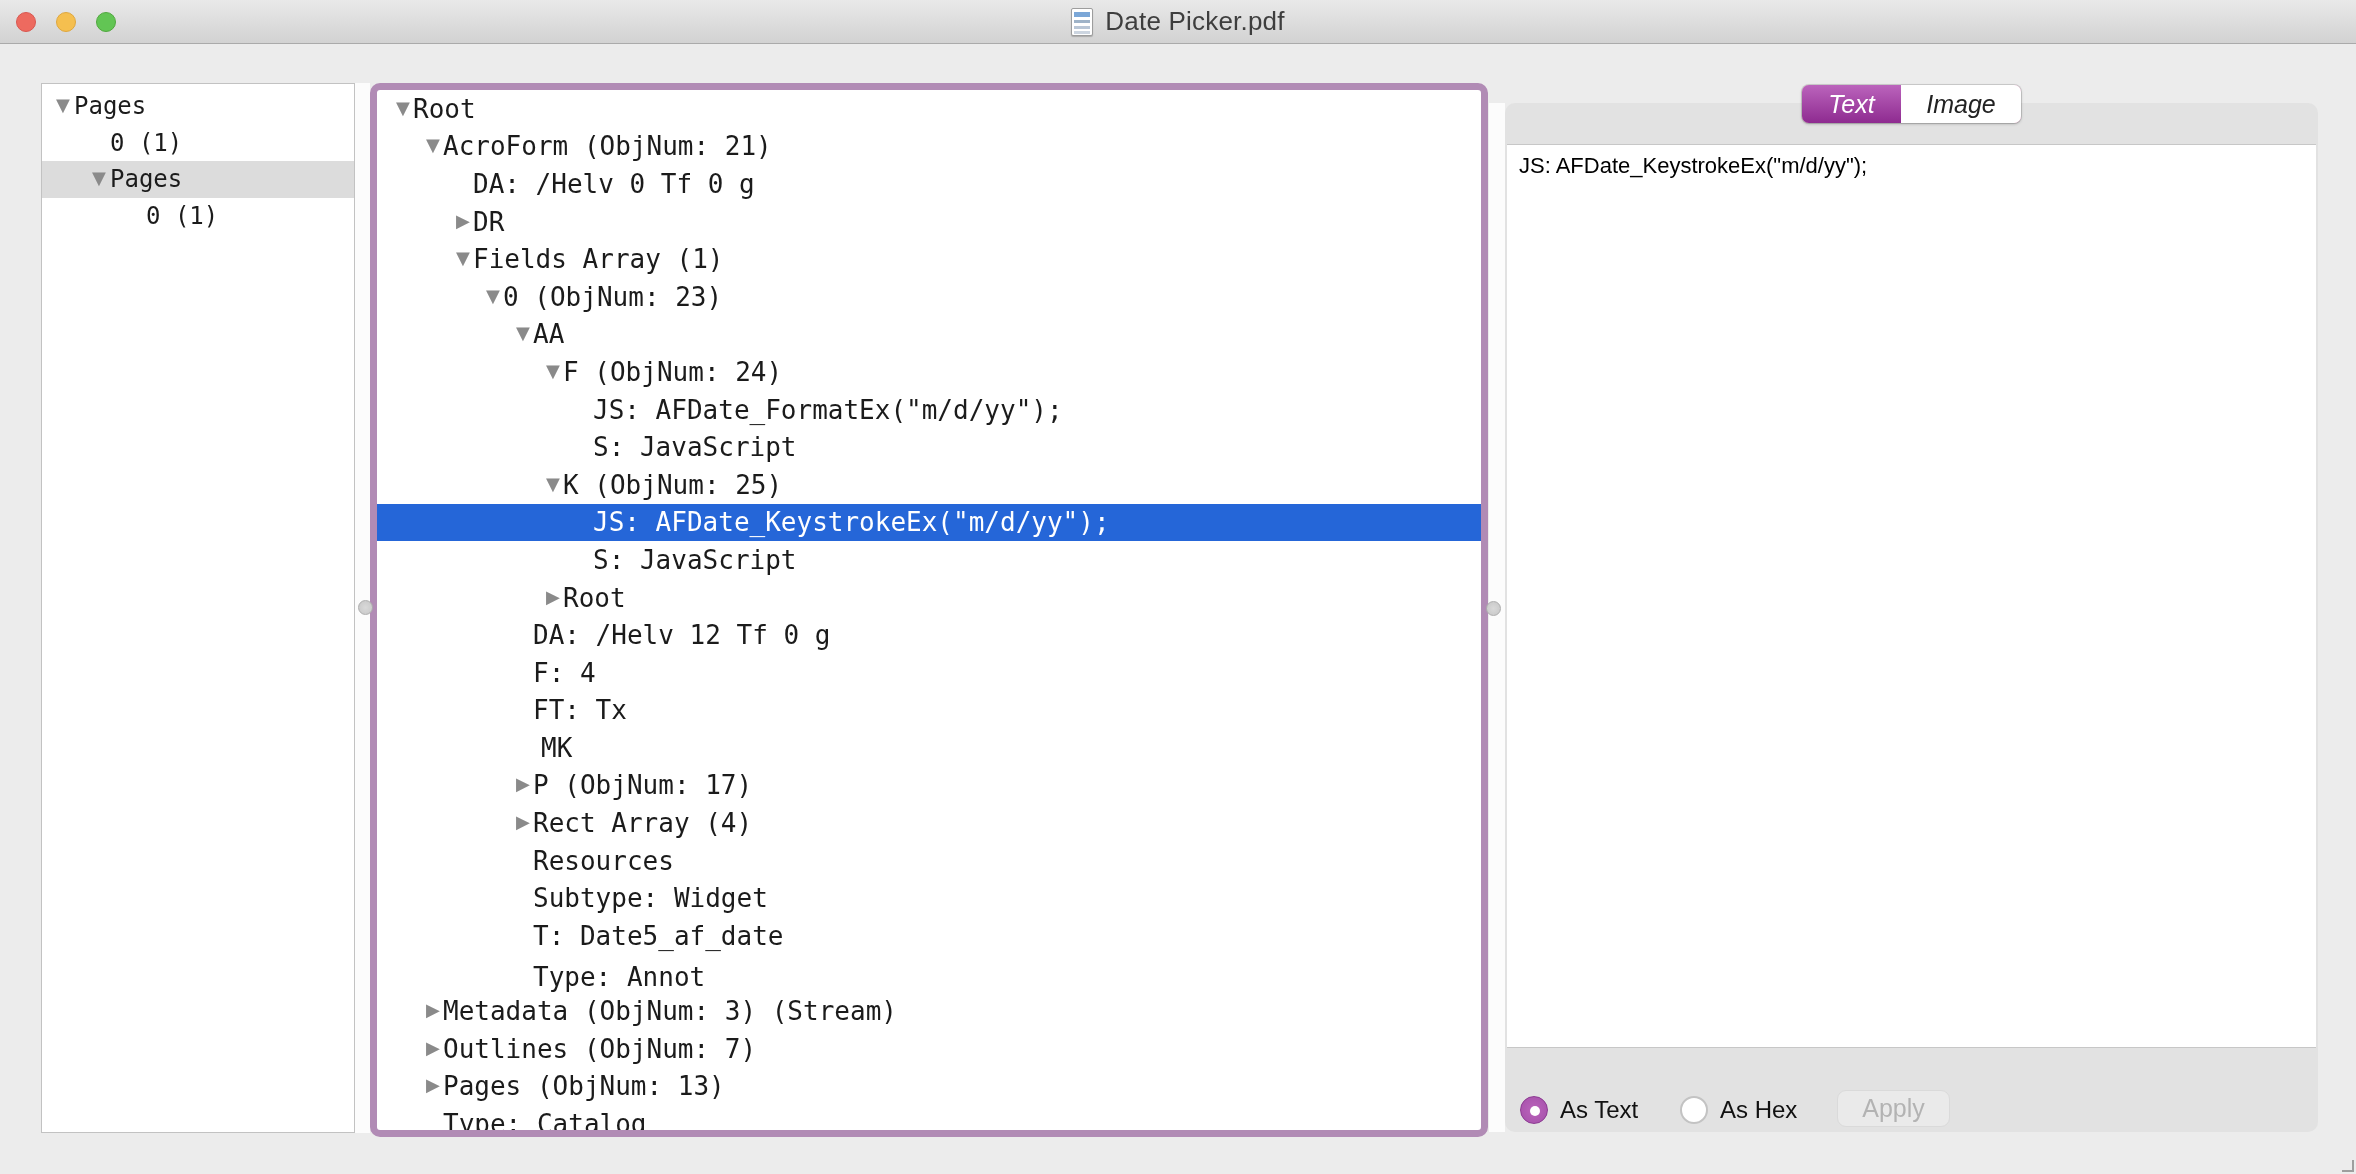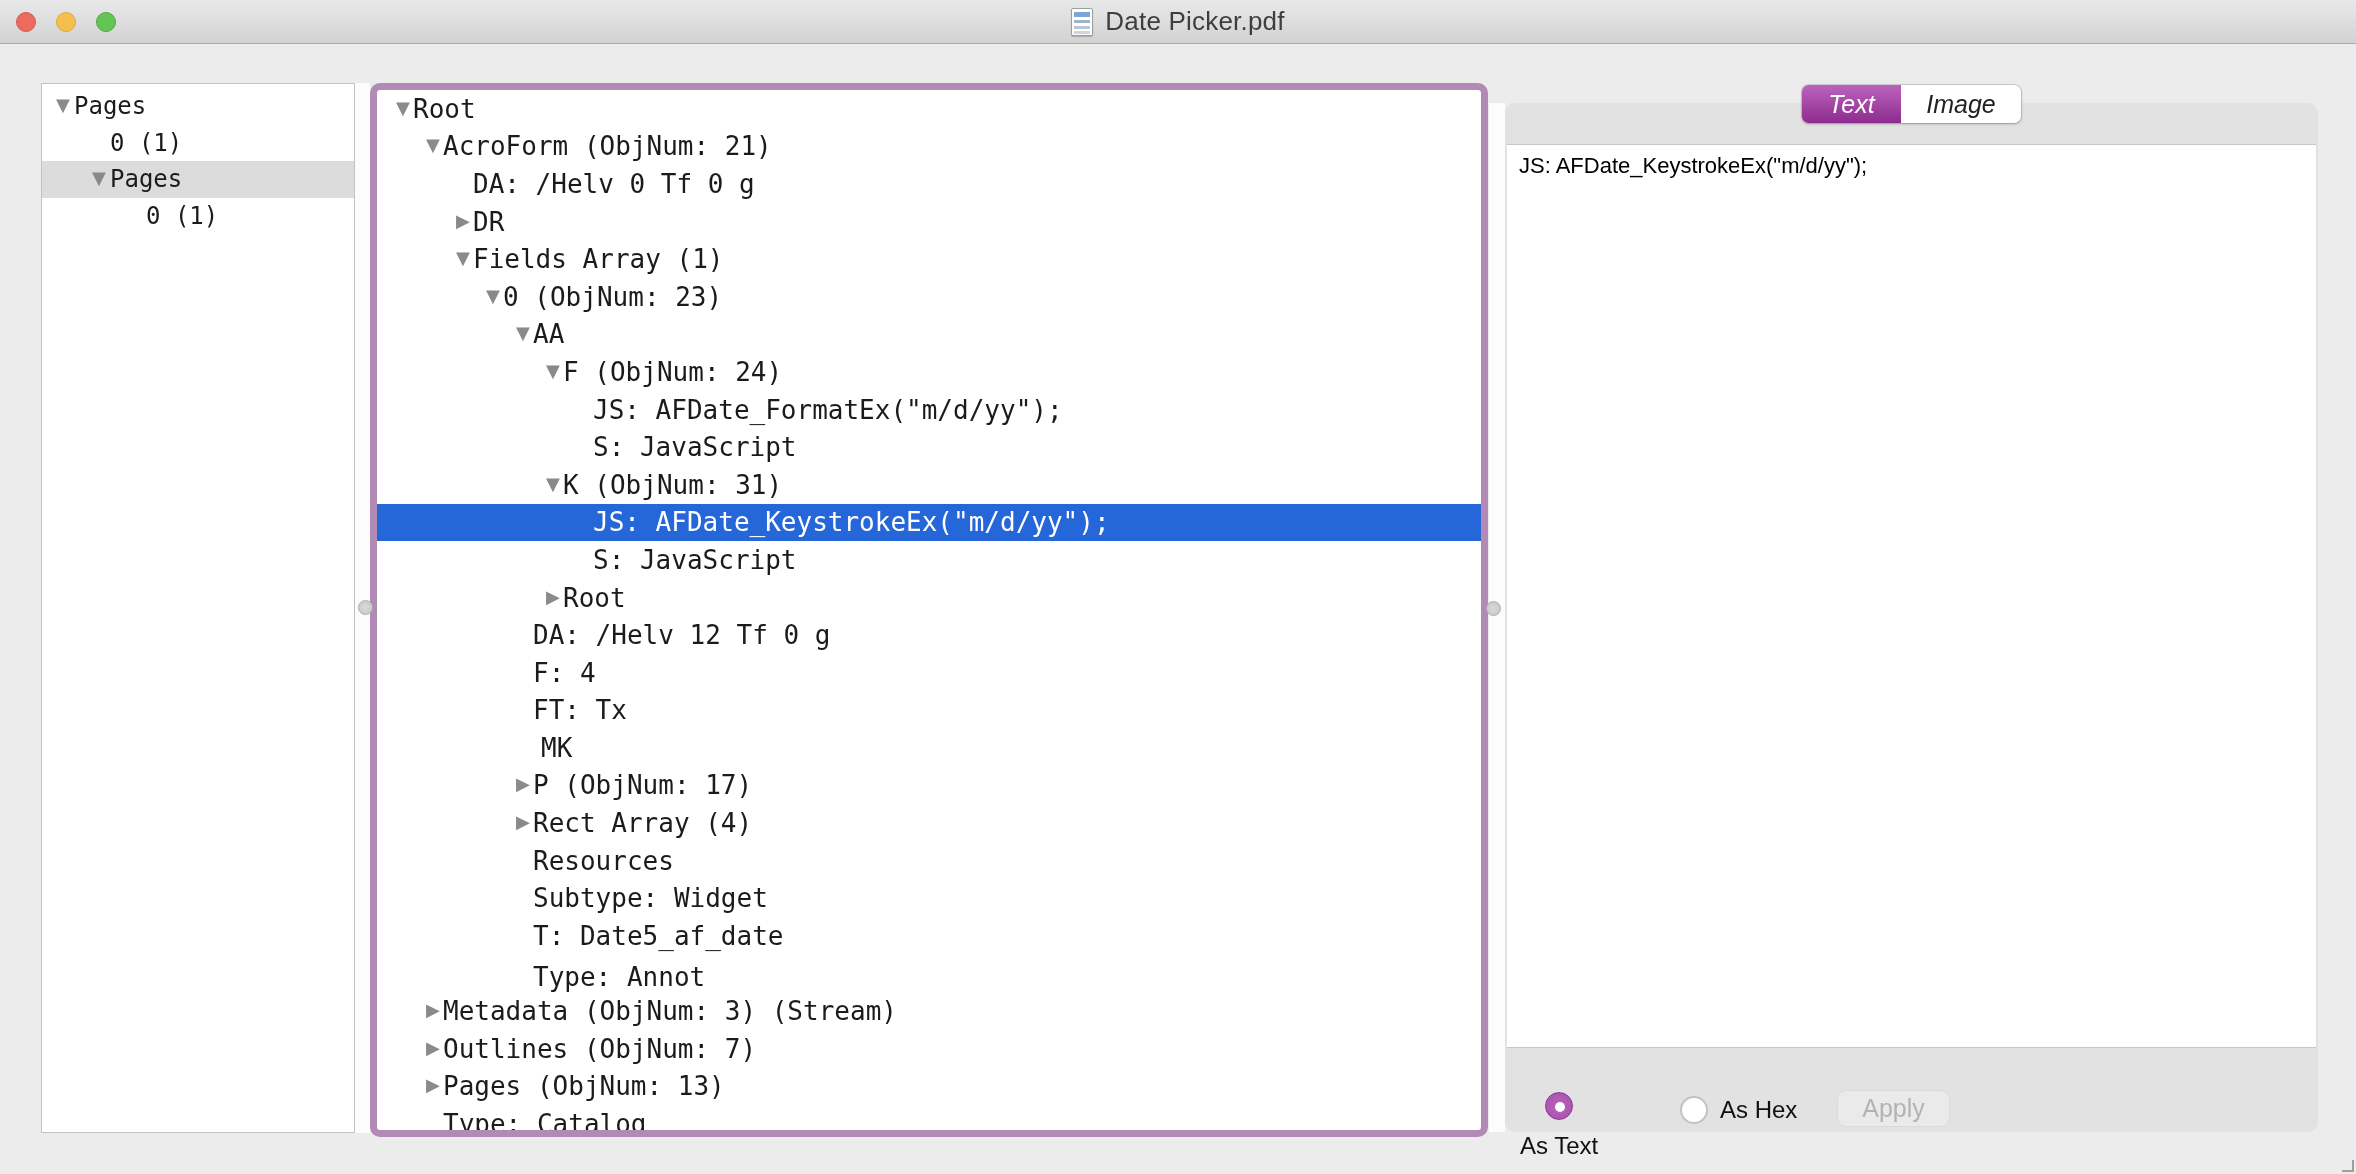--- a/index.html
+++ b/index.html
@@ -117,21 +117,21 @@
     font-size:25px;cursor:default;
   }
   .segment.sel{
     width:99px;color:#ffffff;
     background:linear-gradient(var(--seg-purple-top),var(--seg-purple-bottom));
   }
   .segment.unsel{width:120px;color:#222222;background:#ffffff;}
 
   .footer-controls{position:absolute;left:0;right:0;bottom:0;height:84px;}
   .radio-group{position:absolute;display:flex;align-items:center;gap:12px;height:36px;}
-  .rg-text{left:15px;top:44px;flex-direction:column;}
+  .rg-text{left:15px;top:44px;}
   .rg-hex{left:175px;top:44px;align-items:center;}
   .radio{width:28px;height:28px;border-radius:50%;position:relative;flex:0 0 28px;}
   .radio.on{background:radial-gradient(var(--seg-purple-top),var(--radio-purple));border:1px solid #8c3a92;}
   .radio.on:after{content:"";position:absolute;left:9px;top:9px;width:10px;height:10px;border-radius:50%;background:#ffffff;}
   .radio.off{background:#ffffff;border:2px solid #c3c3c3;}
   .radio-label{font-size:24px;color:#111111;}
   .apply-btn{
     position:absolute;left:332px;top:42px;width:113px;height:37px;
     background:#eaeaea;border:1px solid #dadada;border-radius:9px;
     font-size:25px;color:#b3b3b3;
@@ -172,21 +172,21 @@
       <div class="tree-row" style="padding-left: 19px;"><span class="expander">▼</span><span class="row-label">Root</span></div>
       <div class="tree-row" style="padding-left: 49px;"><span class="expander">▼</span><span class="row-label">AcroForm (ObjNum: 21)</span></div>
       <div class="tree-row" style="padding-left: 79px;"><span class="expander"></span><span class="row-label">DA: /Helv 0 Tf 0 g</span></div>
       <div class="tree-row" style="padding-left: 79px;"><span class="expander">▶</span><span class="row-label">DR</span></div>
       <div class="tree-row" style="padding-left: 79px;"><span class="expander">▼</span><span class="row-label">Fields Array (1)</span></div>
       <div class="tree-row" style="padding-left: 109px;"><span class="expander">▼</span><span class="row-label">0 (ObjNum: 23)</span></div>
       <div class="tree-row" style="padding-left: 139px;"><span class="expander">▼</span><span class="row-label">AA</span></div>
       <div class="tree-row" style="padding-left: 169px;"><span class="expander">▼</span><span class="row-label">F (ObjNum: 24)</span></div>
       <div class="tree-row" style="padding-left: 199px;"><span class="expander"></span><span class="row-label">JS: AFDate_FormatEx("m/d/yy");</span></div>
       <div class="tree-row" style="padding-left: 199px;"><span class="expander"></span><span class="row-label">S: JavaScript</span></div>
-      <div class="tree-row" style="padding-left: 169px;"><span class="expander">▼</span><span class="row-label">K (ObjNum: 31)</span></div>
+      <div class="tree-row" style="padding-left: 169px;"><span class="expander">▼</span><span class="row-label">K (ObjNum: 25)</span></div>
       <div class="tree-row selected" style="padding-left: 199px;"><span class="expander"></span><span class="row-label">JS: AFDate_KeystrokeEx("m/d/yy");</span></div>
       <div class="tree-row" style="padding-left: 199px;"><span class="expander"></span><span class="row-label">S: JavaScript</span></div>
       <div class="tree-row" style="padding-left: 169px;"><span class="expander">▶</span><span class="row-label">Root</span></div>
       <div class="tree-row" style="padding-left: 139px;"><span class="expander"></span><span class="row-label">DA: /Helv 12 Tf 0 g</span></div>
       <div class="tree-row" style="padding-left: 139px;"><span class="expander"></span><span class="row-label">F: 4</span></div>
       <div class="tree-row" style="padding-left: 139px;"><span class="expander"></span><span class="row-label">FT: Tx</span></div>
       <div class="tree-row" style="padding-left: 139px; margin-left: 8px;"><span class="expander"></span><span class="row-label">MK</span></div>
       <div class="tree-row" style="padding-left: 139px;"><span class="expander">▶</span><span class="row-label">P (ObjNum: 17)</span></div>
       <div class="tree-row" style="padding-left: 139px;"><span class="expander">▶</span><span class="row-label">Rect Array (4)</span></div>
       <div class="tree-row" style="padding-left: 139px;"><span class="expander"></span><span class="row-label">Resources</span></div>

